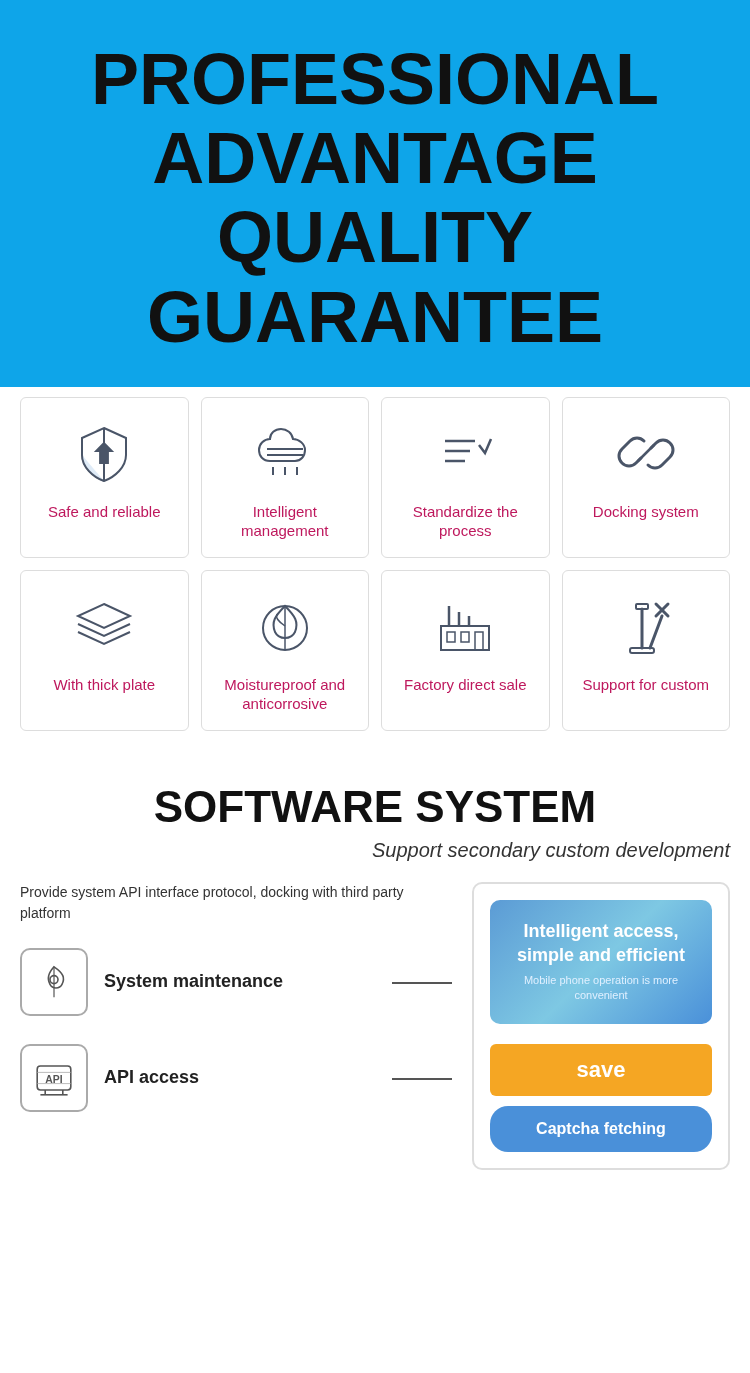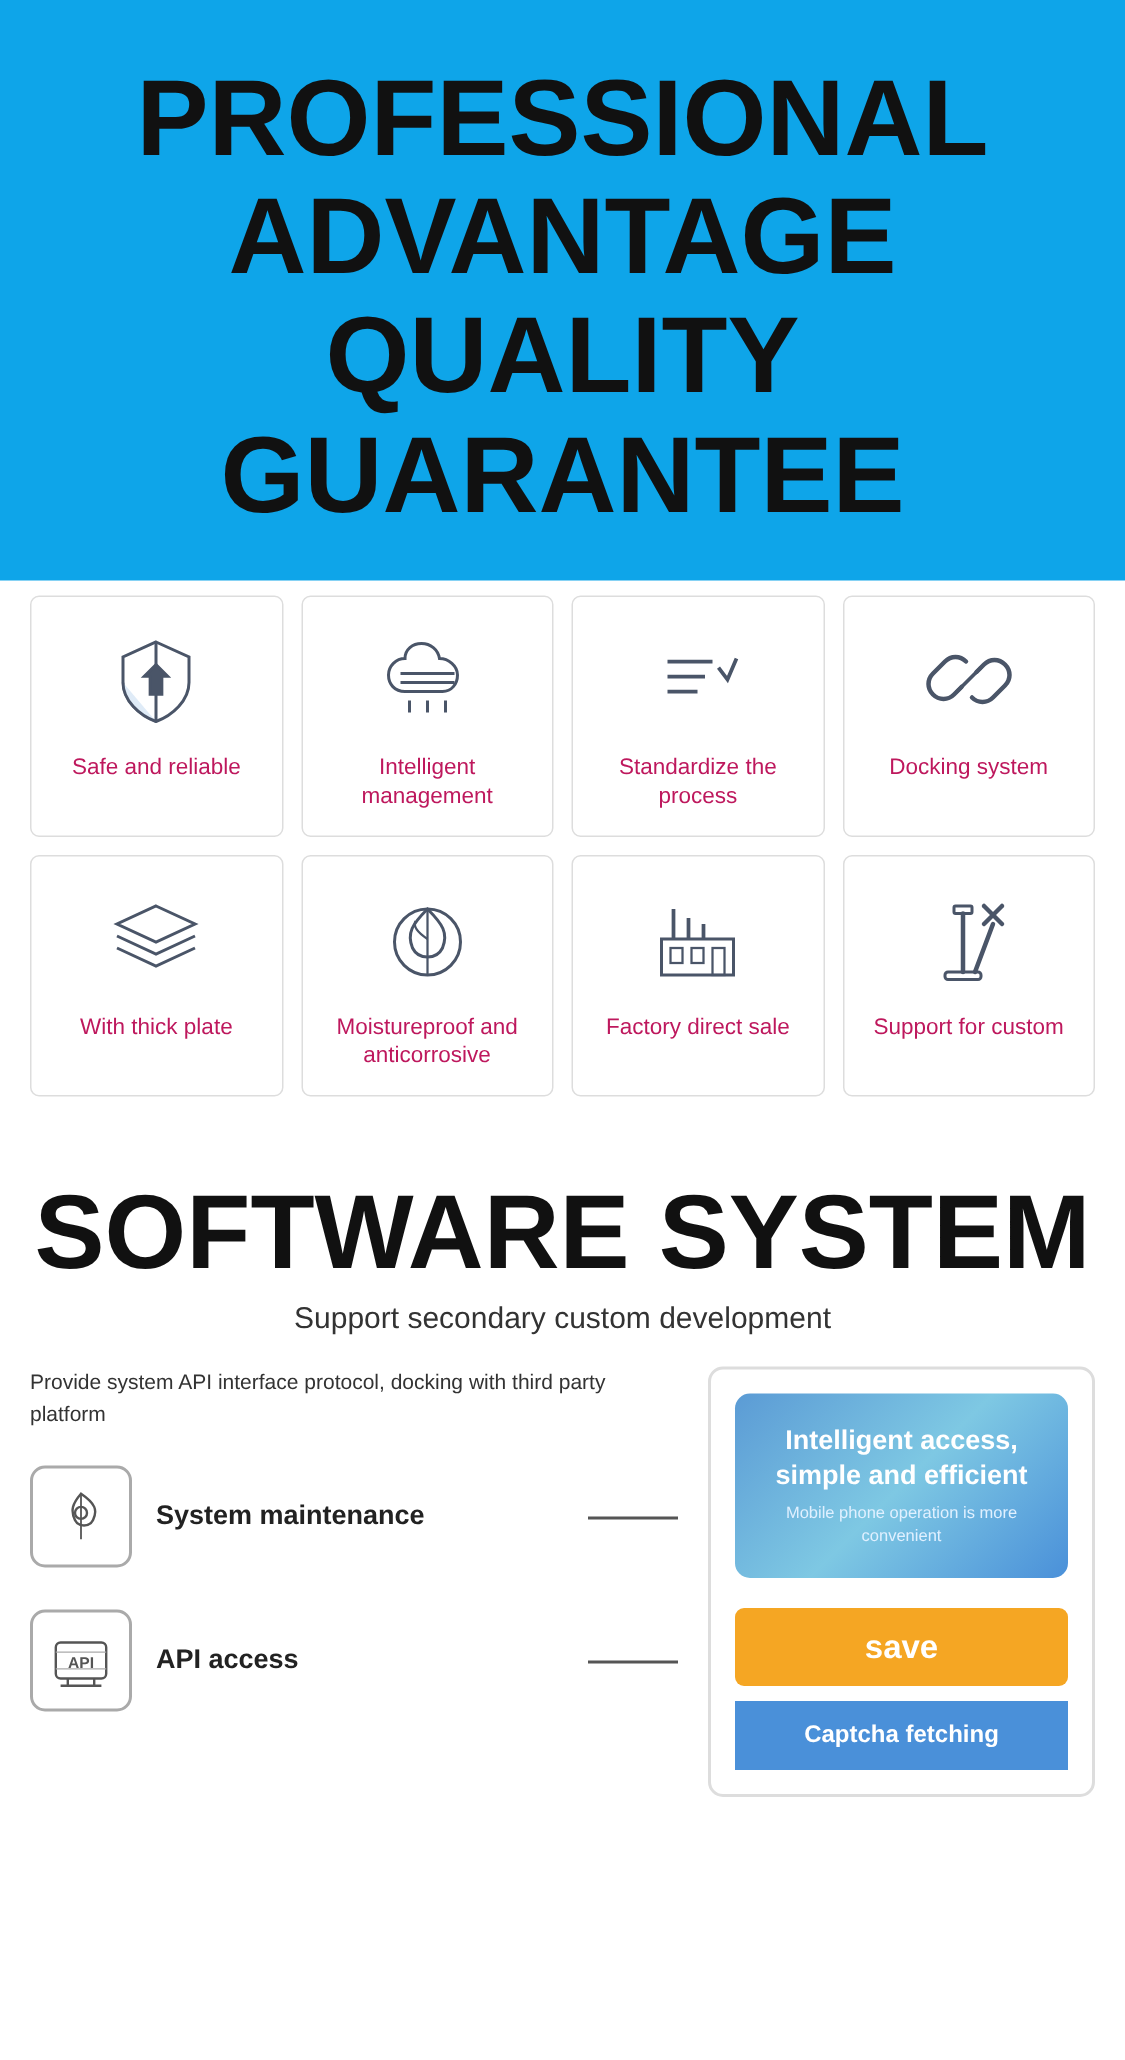--- a/index.html
+++ b/index.html
@@ -64,33 +64,34 @@
       color: #be185d;
       line-height: 1.3;
     }
 
     
     .software-section {
       padding: 20px 20px 30px;
       background: #fff;
     }
     .software-title {
-      font-size: 70px;
+      font-size: 44px;
       font-weight: 900;
       text-align: center;
       color: #111;
       text-transform: uppercase;
       line-height: 1.1;
       margin-bottom: 8px;
     }
     .software-subtitle {
-      text-align: center;
+      text-align: right;
       font-size: 20px;
       color: #333;
       margin-bottom: 20px;
+      font-style: italic;
     }
 
     .software-content {
       display: flex;
       gap: 20px;
       align-items: flex-start;
     }
     .software-left {
       flex: 1;
     }
@@ -182,21 +183,21 @@
     }
     .btn-captcha {
       display: block;
       width: 100%;
       padding: 14px;
       background: #4a90d9;
       color: #fff;
       font-size: 16px;
       font-weight: bold;
       text-align: center;
-      border-radius: 0;
+      border-radius: 18px;
       border: none;
       cursor: pointer;
     }
     .right-panel-wrapper {
       border: 2px solid #ddd;
       border-radius: 10px;
       padding: 16px;
       background: #fff;
     }
   </style>

